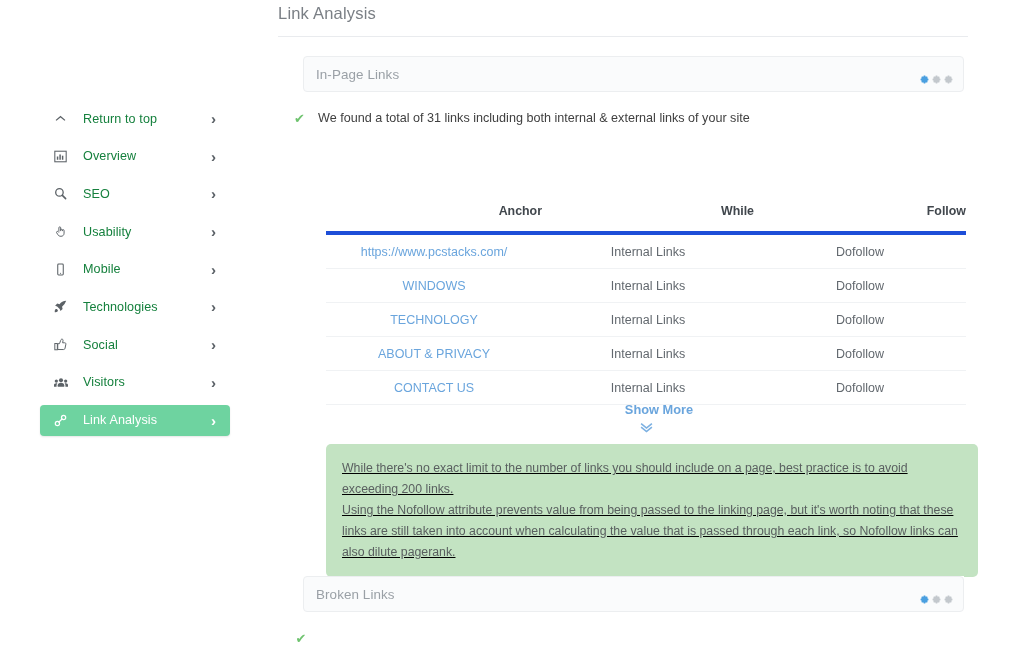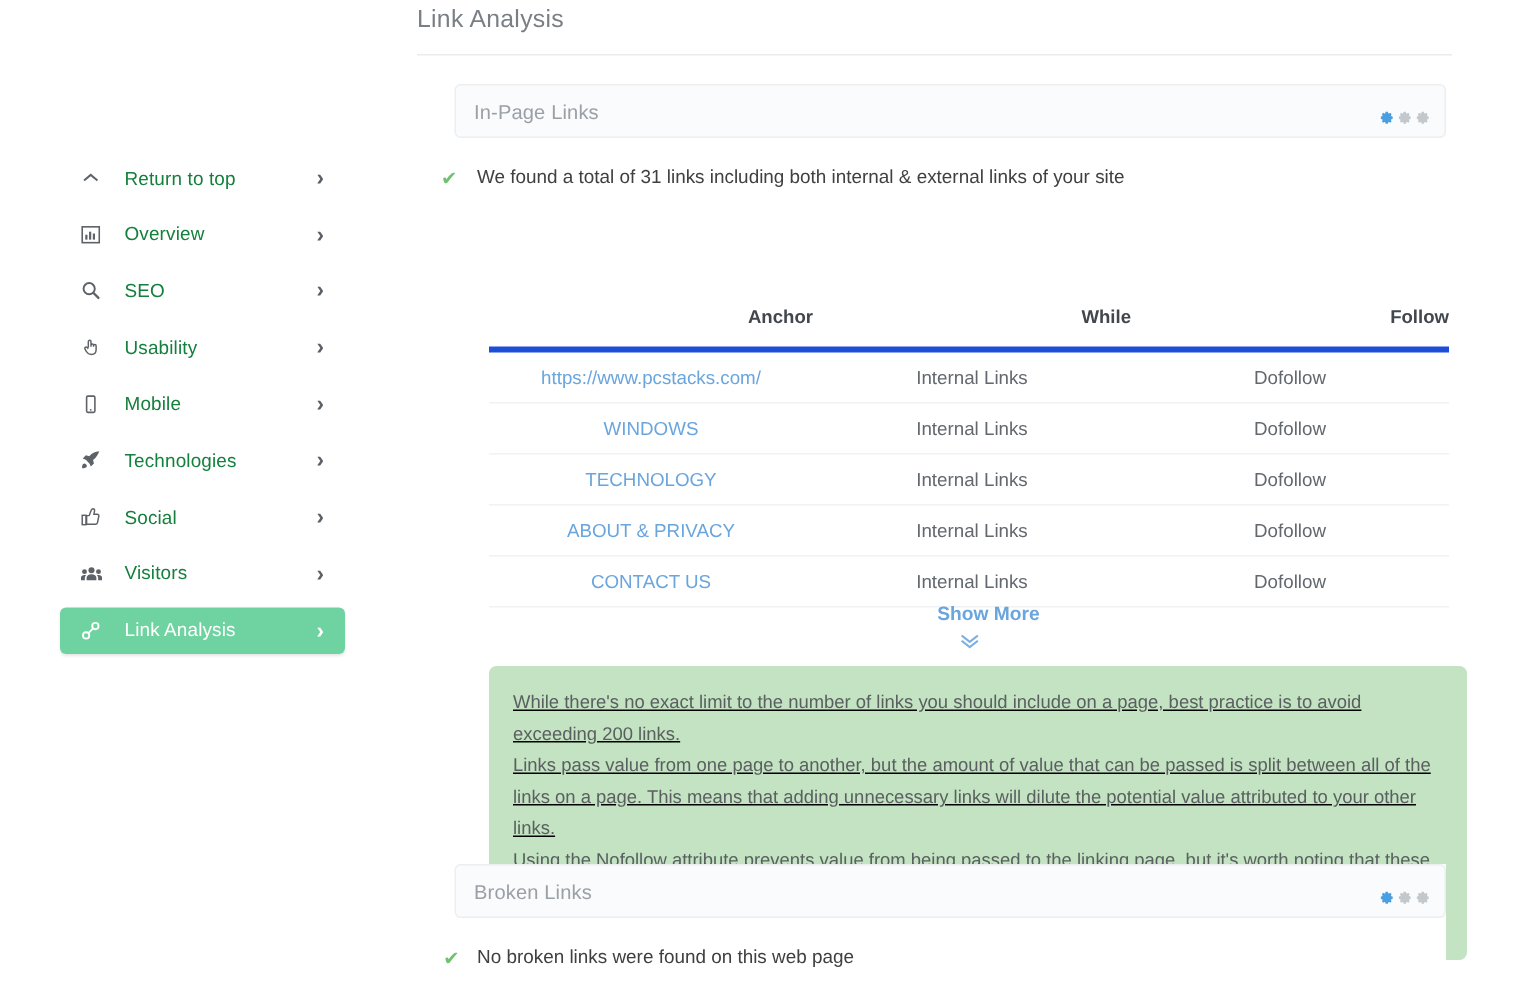--- a/index.html
+++ b/index.html
@@ -394,21 +394,20 @@
         <span class="show-more-chev">
           <svg width="13" height="11" viewBox="0 0 13 11">
               <path fill="#7db1e2" d="M1.6 1.1L6.5 5l4.9-3.9 1 1.1-5.9 4.7L.6 2.2z"></path>
               <path fill="#7db1e2" d="M1.6 4.6L6.5 8.5l4.9-3.9 1 1.1-5.9 4.7L.6 5.7z"></path>
             </svg>
         </span>
       </div>
 
       <div class="note-box">
         <p>While there's no exact limit to the number of links you should include on a page, best practice is to avoid exceeding 200 links.</p>
-        <p>Links pass value from one page to another, but the amount of value that can be passed is split between all of the links on a page. This means that adding unnecessary links will dilute the potential value attributed to your other links.</p>
         <p>Using the Nofollow attribute prevents value from being passed to the linking page, but it's worth noting that these links are still taken into account when calculating the value that is passed through each link, so Nofollow links can also dilute pagerank.</p>
       </div>
     </div>
 
     <div class="card" style="top:576px; height:80px;text-align:center;">
       <div class="card-head">
         <span class="ch-title">Broken Links</span>
         <span class="gear-group">
           <span class="gear">
             <svg viewBox="0 0 16 16" width="9" height="9">
@@ -425,18 +424,17 @@
           <span class="gear">
             <svg viewBox="0 0 16 16" width="9" height="9">
                 <path fill="#c3c8cd" d="M8 5.2a2.8 2.8 0 100 5.6 2.8 2.8 0 000-5.6zm0 4.2a1.4 1.4 0 110-2.8 1.4 1.4 0 010 2.8z"></path>
                 <path fill="#c3c8cd" d="M15 6.6l-1.6-.3a5.7 5.7 0 00-.5-1.2l.9-1.3-1.6-1.6-1.3.9a5.7 5.7 0 00-1.2-.5L9.4 1H6.6l-.3 1.6a5.7 5.7 0 00-1.2.5l-1.3-.9-1.6 1.6.9 1.3a5.7 5.7 0 00-.5 1.2L1 6.6v2.8l1.6.3c.1.4.3.8.5 1.2l-.9 1.3 1.6 1.6 1.3-.9c.4.2.8.4 1.2.5l.3 1.6h2.8l.3-1.6c.4-.1.8-.3 1.2-.5l1.3.9 1.6-1.6-.9-1.3c.2-.4.4-.8.5-1.2l1.6-.3V6.6z"></path>
               </svg>
           </span>
         </span>
       </div>
       <div class="status-line" style="margin-top:18px;">
         <span class="check">✔</span>
-        <span class="status-text">No broken links were found on this web page</span>
       </div>
     </div>
 
   </div>
 </div>
 
 </body></html>

